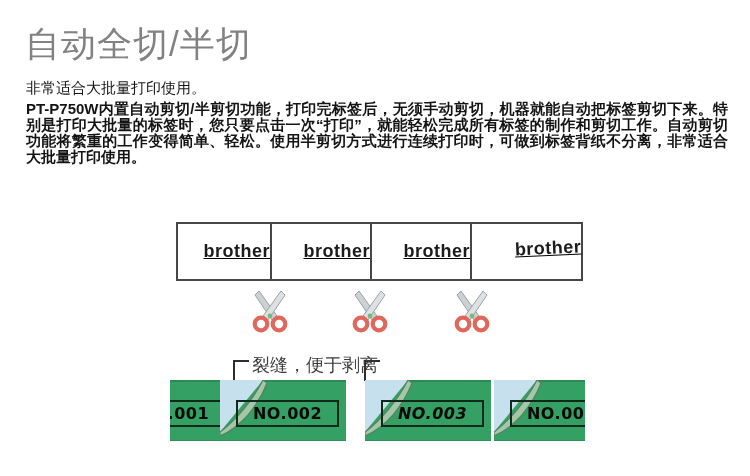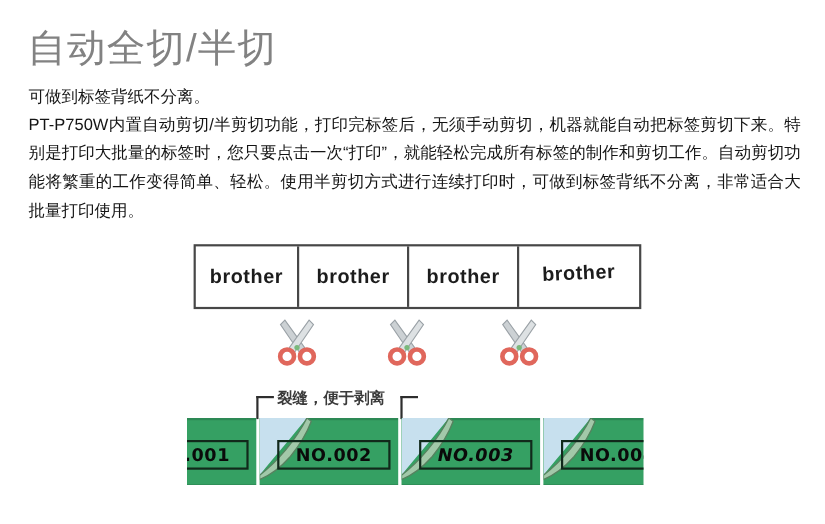--- a/index.html
+++ b/index.html
@@ -8,74 +8,74 @@
     font-family:"Liberation Sans","DejaVu Sans",sans-serif;
   }
   .page-title{
     position:absolute;left:25px;top:24px;font-size:35px;line-height:40px;
     color:#828282;font-weight:400;letter-spacing:1px;margin:0;
   }
   .subtitle{
     position:absolute;left:26px;top:79px;font-size:15px;color:#161616;font-weight:500;
   }
   .body-text{
-    position:absolute;left:26px;top:101px;width:702px;font-size:15px;line-height:26px;
-    color:#141414;font-weight:400;text-align:justify;
+    position:absolute;left:26px;top:101px;width:702px;font-size:15px;line-height:16px;
+    color:#141414;font-weight:700;text-align:justify;
   }
   
   .brother-strip{
     position:absolute;left:176px;top:222px;width:403px;height:55px;
     border:2px solid #474747;display:flex;background:#ffffff;
   }
   .brother-cell{
-    display:flex;align-items:center;justify-content:center;
-    border-left:2px solid #474747;height:100%;
+    display:flex;align-items:center;justify-content:flex-end;
+    border-left:2px solid #474747;height:100%;text-decoration:underline;
   }
   .brother-cell:first-child{border-left:none;}
   .brother-cell span{
     font-weight:bold;font-size:18px;color:#1c1c1c;letter-spacing:.5px;
   }
   .w1{width:92px;} .w2{width:98px;} .w3{width:98px;} .w4{width:109px;}
   .tilt span{transform:rotate(-2.5deg) translateY(-3px);display:inline-block;}
   
   .scissors{position:absolute;width:40px;height:44px;top:290px;}
   .sc1{left:250px;} .sc2{left:350px;} .sc3{left:452px;}
   
   .leader{position:absolute;background:#2e2e2e;}
   .ann-text{
-    position:absolute;top:353px;font-size:14px;color:#3a3a3a;font-weight:700;white-space:nowrap;
+    position:absolute;top:353px;font-size:18px;color:#3a3a3a;font-weight:400;white-space:nowrap;
   }
   .ann1{left:252px;} .ann2{left:383px;}
   
   .halfcut-strip{
     position:absolute;left:170px;top:380px;width:415px;height:61px;overflow:hidden;
   }
   .seg{
     position:absolute;top:0;height:61px;width:126px;background:#35a063;
     box-shadow:inset 0 2px 0 rgba(0,0,0,.14), inset 0 -1px 0 rgba(0,0,0,.10);
     overflow:hidden;
   }
-  .seg1{left:-63px;} .seg2{left:66px;} .seg3{left:195px;font-style:italic;} .seg4{left:324px;}
+  .seg1{left:-63px;} .seg2{left:50px;} .seg3{left:195px;font-style:italic;} .seg4{left:324px;}
   .peel{position:absolute;left:0;top:0;}
   .no-box{
     position:absolute;left:16px;top:20px;width:99px;height:23px;
     border:2px solid #11291b;display:flex;align-items:center;justify-content:center;
   }
   .no-box span{
     font-family:"DejaVu Sans","Liberation Sans",sans-serif;
     font-weight:bold;font-size:16px;color:#0a0a0a;letter-spacing:.5px;white-space:nowrap;
   }
 </style>
 </head>
 <body>
 
 <div class="page">
 
   <h1 class="page-title">自动全切/半切</h1>
-  <div class="subtitle">可做到标签背纸不分离。</div>
+  <div class="subtitle">非常适合大批量打印使用。</div>
   <div class="body-text">PT-P750W内置自动剪切/半剪切功能，打印完标签后，无须手动剪切，机器就能自动把标签剪切下来。特别是打印大批量的标签时，您只要点击一次“打印”，就能轻松完成所有标签的制作和剪切工作。自动剪切功能将繁重的工作变得简单、轻松。使用半剪切方式进行连续打印时，可做到标签背纸不分离，非常适合大批量打印使用。</div>
 
   <div class="brother-strip">
     <div class="brother-cell w1">
       <span>brother</span>
     </div>
     <div class="brother-cell w2">
       <span>brother</span>
     </div>
     <div class="brother-cell w3">

